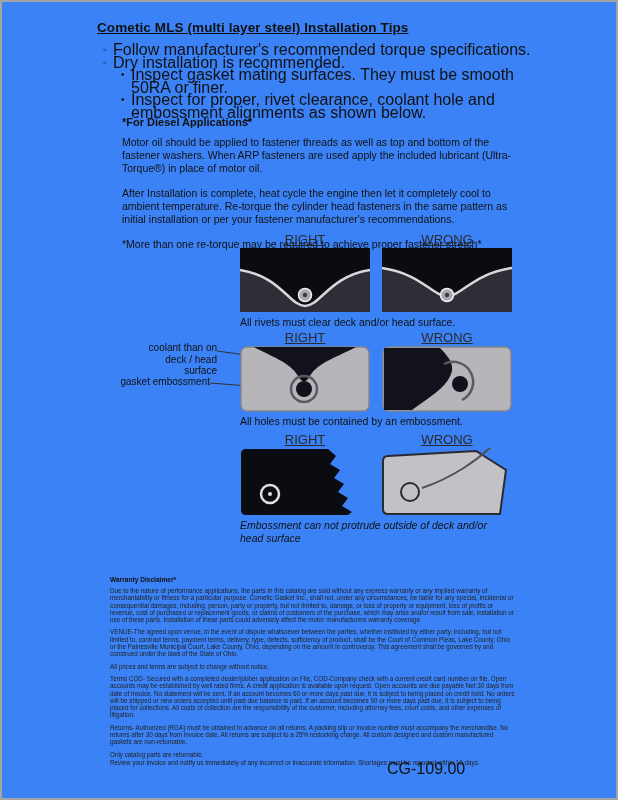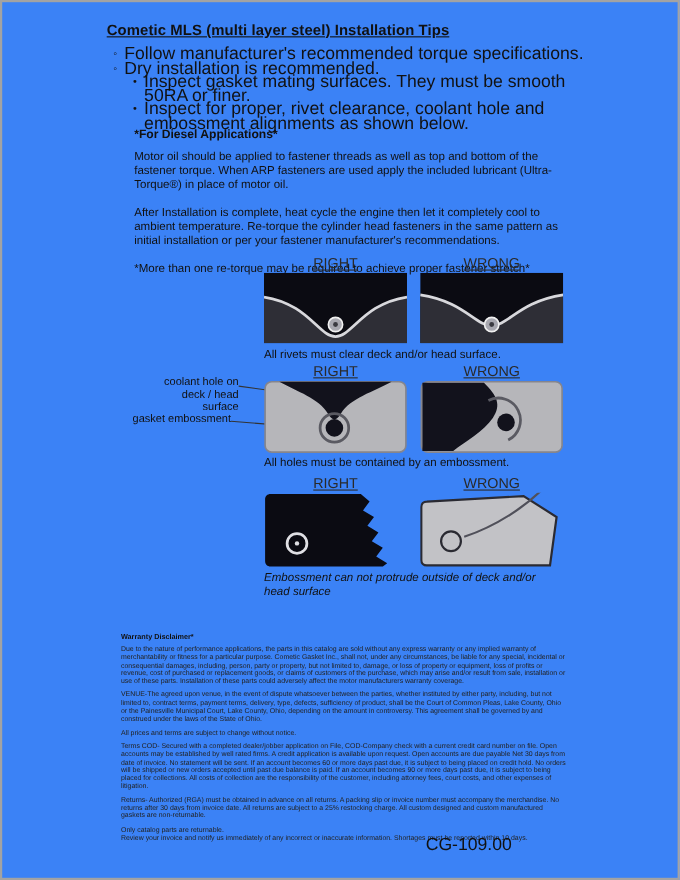--- a/index.html
+++ b/index.html
@@ -48,21 +48,21 @@
 
   <ul class="tips">
     <li class="tip">Follow manufacturer's recommended torque specifications.</li>
     <li class="tip">Dry installation is recommended.</li>
     <li class="tip sub">Inspect gasket mating surfaces.  They must be smooth 50RA or finer.</li>
     <li class="tip sub">Inspect for proper, rivet clearance, coolant hole and embossment alignments as shown below.</li>
   </ul>
 
   <div class="diesel">
     <div class="diesel-heading">*For Diesel Applications*</div>
-    <p>Motor oil should be applied to fastener threads as well as top and bottom of the fastener torque. When ARP fasteners are used apply the included lubricant (Ultra-Torque®) in place of motor oil.</p>
+    <p>Motor oil should be applied to fastener threads as well as top and bottom of the fastener washers. When ARP fasteners are used apply the included lubricant (Ultra-Torque®) in place of motor oil.</p>
     <p>After Installation is complete, heat cycle the engine then let it completely cool to ambient temperature. Re-torque the cylinder head fasteners in the same pattern as initial installation or per your fastener manufacturer's recommendations.</p>
     <p>*More than one re-torque may be required to achieve proper fastener stretch*</p>
   </div>
 
   <div class="fig-label" style="left:238px;top:230px;">RIGHT</div>
   <div class="fig-label" style="left:380px;top:230px;">WRONG</div>
 
   <div class="fig-img" style="left:238px;top:246px;">
     <svg width="130" height="64" viewBox="0 0 130 64">
       <rect width="130" height="64" fill="#0b0b12"></rect>
@@ -79,21 +79,21 @@
       <path d="M0,20 C40,26 50,48 65,48 C80,48 90,26 130,20" fill="none" stroke="#d8d8dc" stroke-width="2.5"></path>
       <circle cx="65" cy="47" r="6.5" fill="#a8a8b0" stroke="#f0f0f0" stroke-width="1.5"></circle>
       <circle cx="65" cy="47" r="2.2" fill="#3a3a40"></circle>
     </svg>
   </div>
   <div class="fig-caption" style="left:238px;top:314px;width:272px;">All rivets must clear deck and/or head surface.</div>
 
   <div class="fig-label" style="left:238px;top:328px;">RIGHT</div>
   <div class="fig-label" style="left:380px;top:328px;">WRONG</div>
 
-  <div class="annot right-align" style="left:133px;top:340px;width:82px;">coolant hole on deck / head surface</div>
+  <div class="annot right-align" style="left:133px;top:340px;width:82px;">coolant than on deck / head surface</div>
   <div class="annot right-align" style="left:118px;top:374px;width:90px;">gasket embossment</div>
 
   <svg class="leader-lines" width="185" height="62" viewBox="0 0 185 62">
     <line x1="100" y1="14" x2="165" y2="23" stroke="#333" stroke-width="1"></line>
     <line x1="93" y1="46" x2="157" y2="51" stroke="#333" stroke-width="1"></line>
   </svg>
 
   <div class="fig-img" style="left:238px;top:344px;">
     <svg width="130" height="66" viewBox="0 0 130 66">
       <rect x="1" y="1" width="128" height="64" rx="6" fill="#b6b6ba" stroke="#85858d" stroke-width="1.5"></rect>

